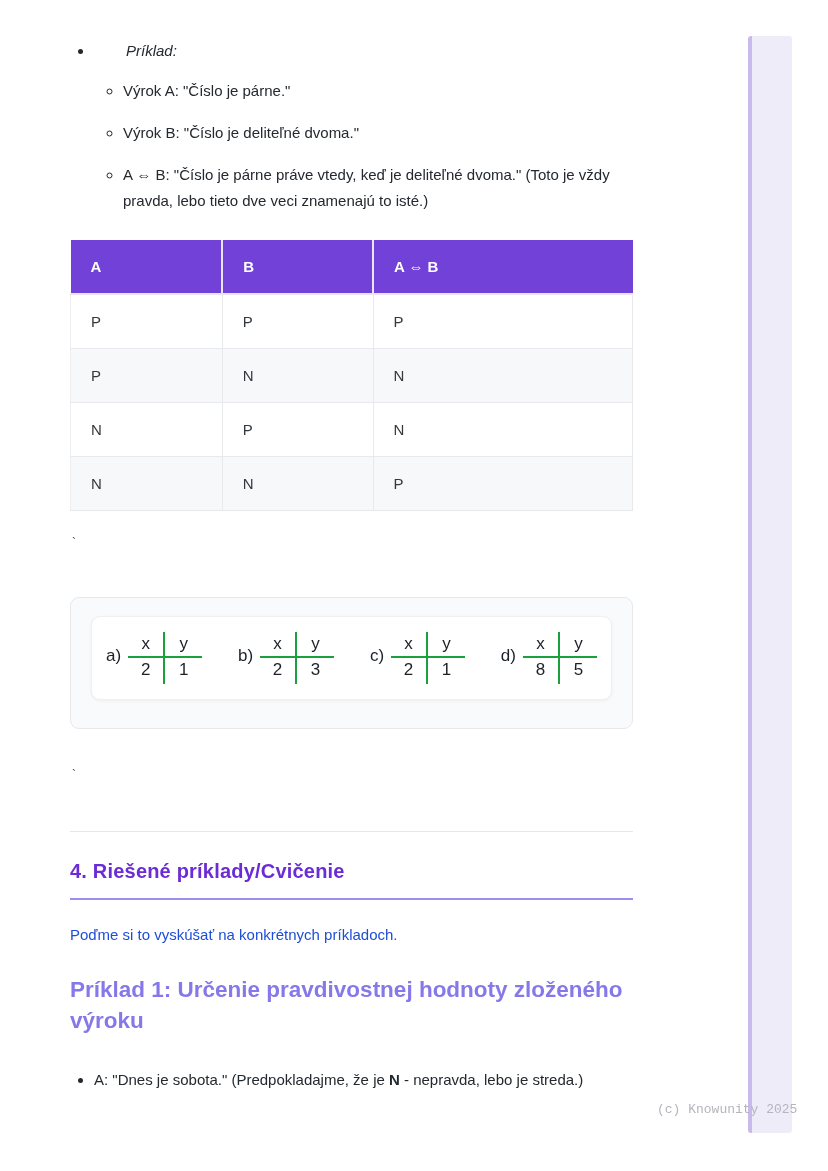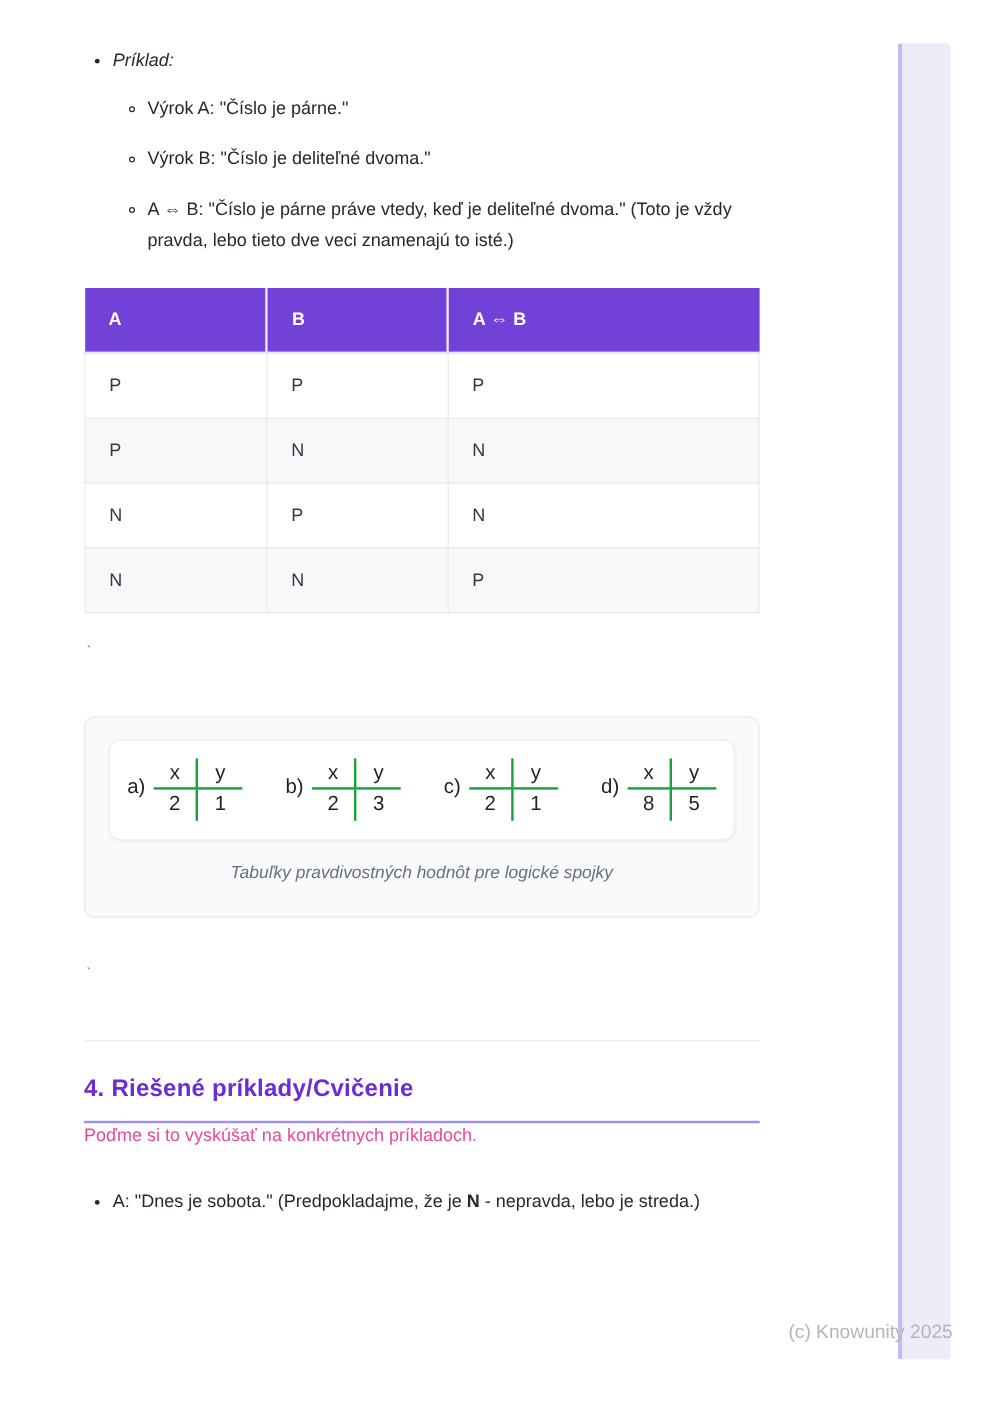--- a/index.html
+++ b/index.html
@@ -18,21 +18,21 @@
   }
 
   
   .main-list {
     margin-top: 40px;
     padding-left: 24px;
     list-style: disc;
     font-size: 15px;
     line-height: 22px;
   }
-  .main-list > li > .italic-label { font-style: italic; }
+  .main-list > li > .italic-label { font-style: italic; margin-left: 32px; }
   .sub-list {
     list-style: circle;
     padding-left: 29px;
     margin-top: 16px;
   }
   .sub-list li {
     margin-bottom: 16px;
     font-size: 15px;
     line-height: 26px;
   }
@@ -135,23 +135,24 @@
     color: #6b2bd6;
     letter-spacing: 0.2px;
   }
   .heading-underline {
     margin-top: 15px;
     width: 563px;
     height: 2px;
     background: #a18df2;
   }
   p.sec-intro {
+    margin-top: 24px;
     font-size: 15px;
     line-height: 22px;
-    color: #ec4899;
+    color: #1d4ed8;
   }
   h2.sub-heading {
     margin-top: 28px;
     font-size: 22.5px;
     font-weight: bold;
     color: #8678e9;
     line-height: 31px;
   }
   p.lead {
     margin-top: 13px;
@@ -172,24 +173,25 @@
     position: absolute;
     left: 748px; top: 36px;
     width: 44px; height: 1097px;
     background: #efecfa;
     border-left: 4px solid #c9baee;
     border-radius: 3px;
   }
   .watermark {
     position: absolute;
     left: 657px; top: 1102px;
-    font-size: 16px;
+    font-size: 13px;
     color: #b6b4bc;
     z-index: 2;
     white-space: nowrap;
+    font-family: Liberation Mono, monospace;
   }
 </style>
 </head>
 <body>
 
 <div class="content">
 
   <ul class="main-list">
     <li>
       <span class="italic-label">Príklad:</span>
@@ -277,32 +279,32 @@
         <span class="mini-label">d)</span>
         <div class="mini-table">
           <div class="mini-cell hdr lft">x</div>
           <div class="mini-cell hdr">y</div>
           <div class="mini-cell lft">8</div>
           <div class="mini-cell">5</div>
         </div>
       </div>
 
     </div>
-    <div class="figure-caption">Tabuľky pravdivostných hodnôt pre logické spojky</div>
   </div>
 
   <div class="stray stray-2">`</div>
 
   <hr class="hr-rule">
 
   <h1 class="sec-heading">4. Riešené príklady/Cvičenie</h1>
   <div class="heading-underline"></div>
 
   <p class="sec-intro">Poďme si to vyskúšať na konkrétnych príkladoch.</p>
 
+  <h2 class="sub-heading">Príklad 1: Určenie pravdivostnej hodnoty zloženého výroku</h2>
 
 
   <ul class="ex-list">
     <li><span>A: "Dnes je sobota." (Predpokladajme, že je </span><b>N</b><span> - nepravda, lebo je streda.)</span></li>
   </ul>
 
 </div>
 
 <div class="watermark">(c) Knowunity 2025</div>
 <div class="page-strip"></div>

